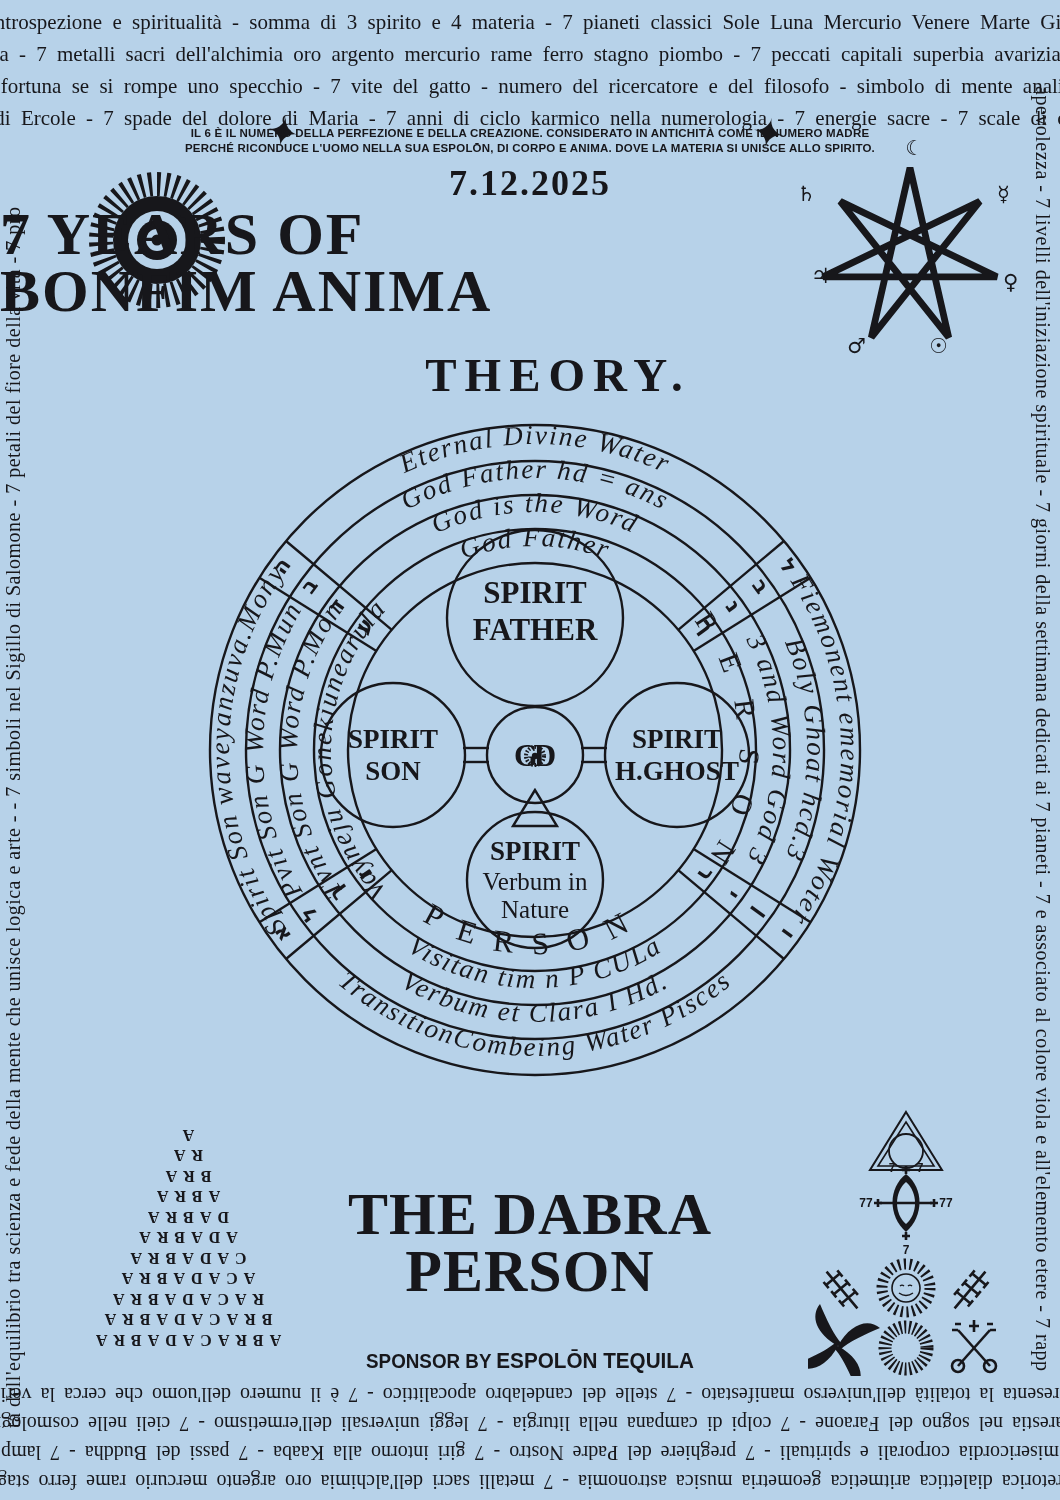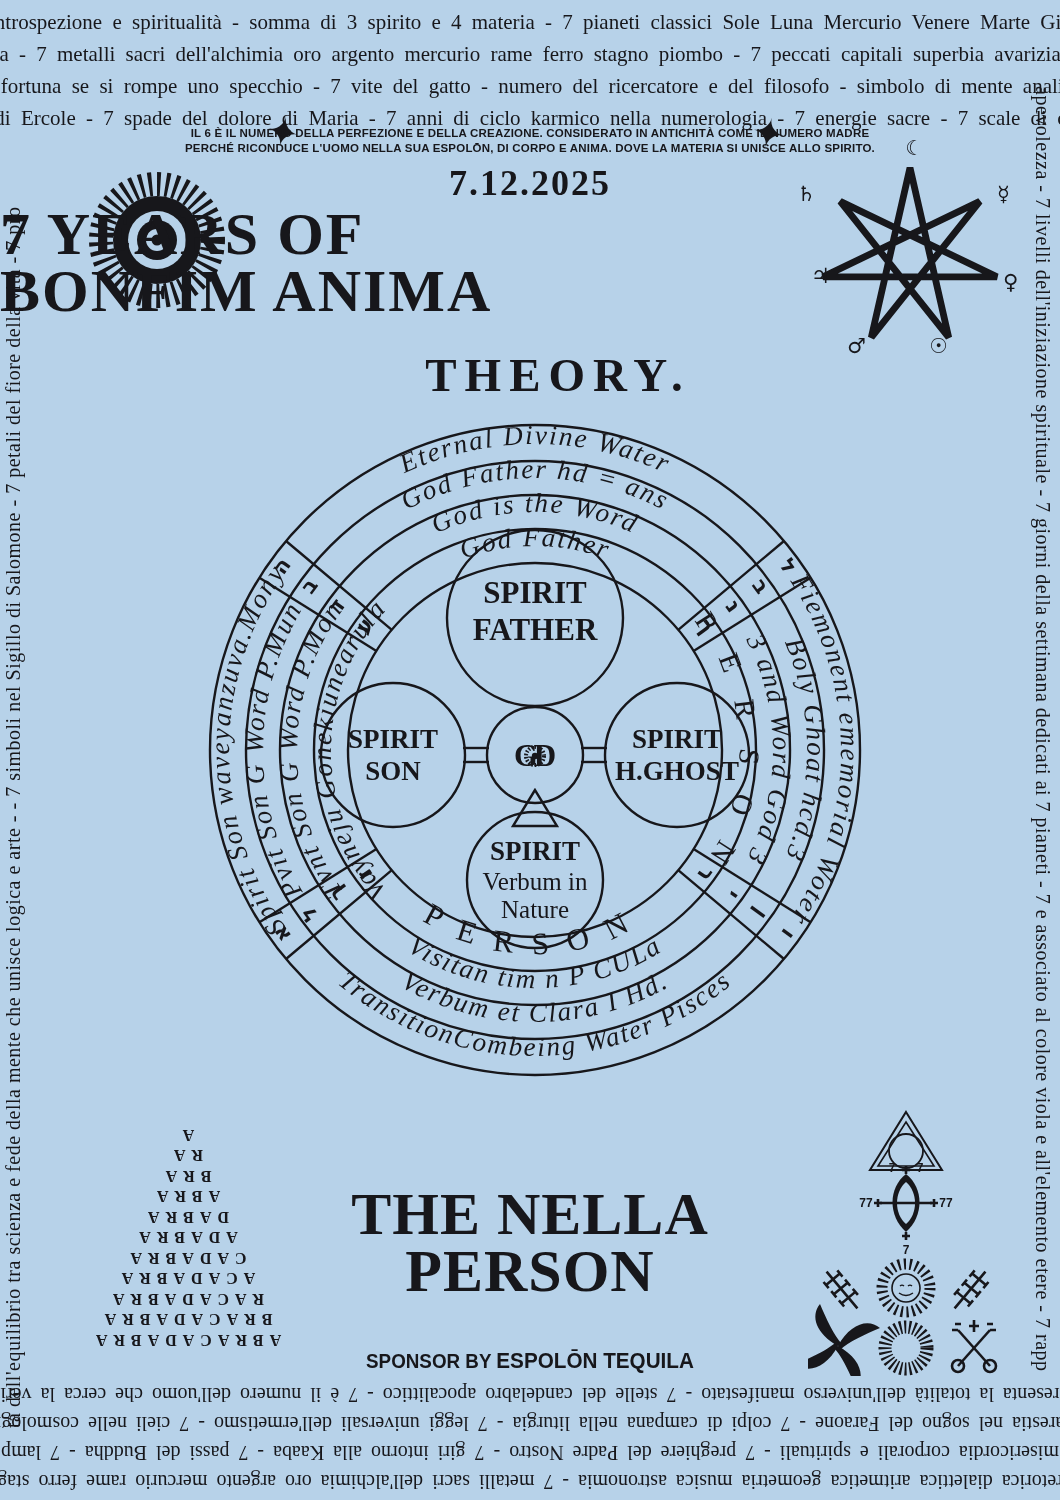--- a/index.html
+++ b/index.html
@@ -224,21 +224,21 @@
     <div>CADABRA</div>
     <div>ADABRA</div>
     <div>DABRA</div>
     <div>ABRA</div>
     <div>BRA</div>
     <div>RA</div>
     <div>A</div>
   </div>
 
   <div class="artists">
-    <div>THE NELLA</div>
+    <div>THE DABRA</div>
     <div>PERSON</div>
   </div>
 
   <div class="symbolsbox">
     <svg width="212" height="268" viewBox="0 0 212 268">
       <g>
         <polygon points="98,4 134,62 62,62" fill="none" stroke="#17171b" stroke-width="2"></polygon>
         <polygon points="98,14 126,58 70,58" fill="none" stroke="#17171b" stroke-width="1.6"></polygon>
         <circle cx="98" cy="43" r="17" fill="none" stroke="#17171b" stroke-width="1.8"></circle>
       </g>

